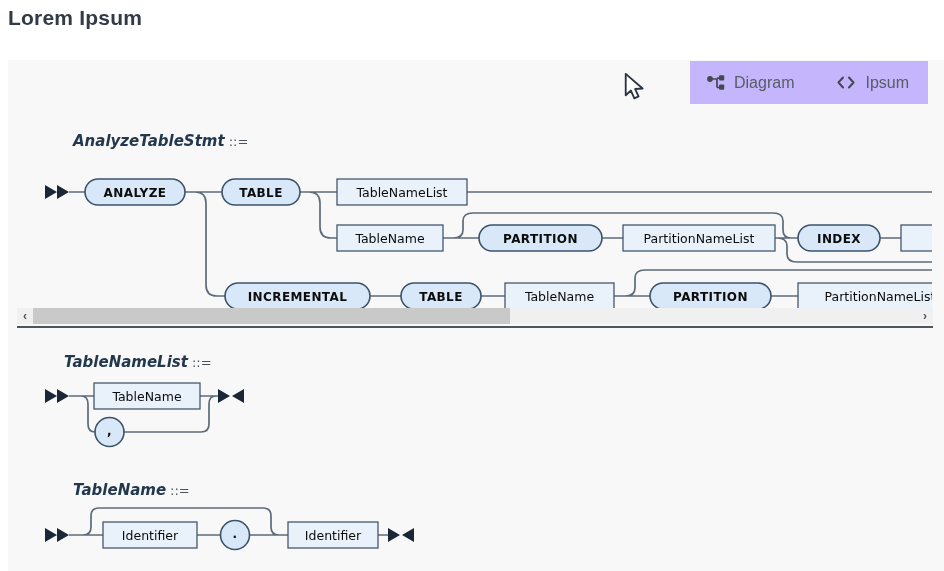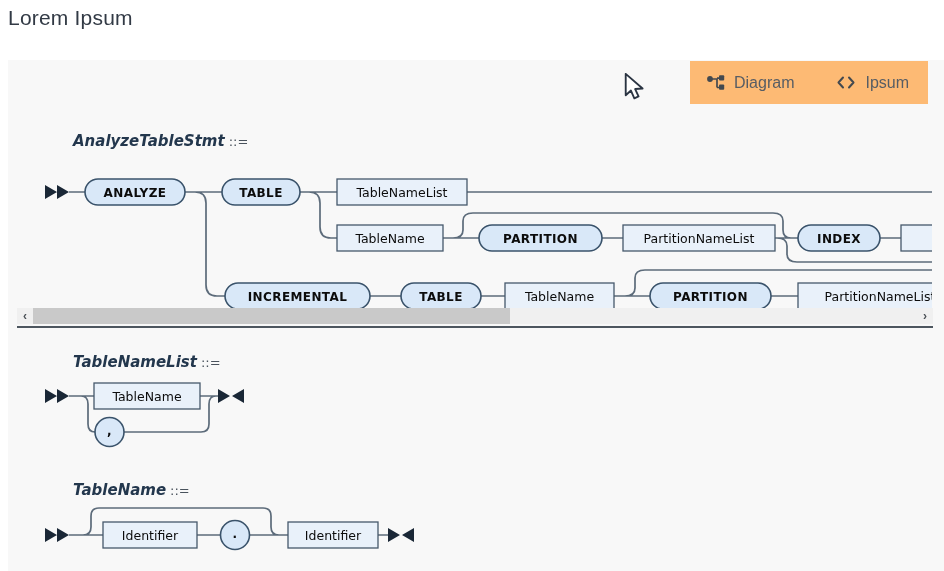--- a/index.html
+++ b/index.html
@@ -1,22 +1,22 @@
 <!DOCTYPE html>
 <html><head>
 <meta charset="utf-8">
 <style>
   html,body{margin:0;padding:0;background:#ffffff;}
   #screen{position:relative;width:944px;height:571px;background:#ffffff;overflow:hidden;
           font-family:"Liberation Sans",sans-serif;}
-  .page-title{position:absolute;left:8px;top:6px;font-size:21px;font-weight:normal;
+  .page-title{position:absolute;left:8px;top:6px;font-size:21px;font-weight:bold;
               color:#323a45;letter-spacing:.2px;}
   .panel{position:absolute;left:8px;top:60px;right:0;bottom:0;background:#f8f8f8;}
   
-  .tabbar{position:absolute;top:1px;left:682px;right:16px;height:43px;background:#fdba74;
+  .tabbar{position:absolute;top:1px;left:682px;right:16px;height:43px;background:#c4b5fd;
           display:flex;align-items:center;gap:42px;padding-left:16px;box-sizing:border-box;}
   .tab{display:flex;align-items:center;gap:9px;font-size:16px;color:#575d64;cursor:pointer;}
   .tab .ticon{display:flex;align-items:center;}
   
   .dh{position:absolute;font-family:"DejaVu Sans",sans-serif;font-size:15px;
       font-style:italic;font-weight:bold;color:#23374d;margin-left:48px;}
   .dh .op{font-style:normal;font-weight:normal;font-size:13px;color:#49525c;margin-left:4px;}
   .scrollwrap{position:absolute;left:9px;top:105px;width:916px;height:158px;overflow:hidden;}
   .scrollwrap svg{display:block;margin:3px 0 0 8px;}
   .svgblock{position:absolute;}
@@ -144,21 +144,21 @@
 
     <div class="hscroll">
       <div class="sb-btn">‹</div>
       <div class="sb-track">
         <div class="sb-thumb" style="left:0%;width:54%;"></div>
       </div>
       <div class="sb-btn">›</div>
     </div>
     <div class="darkline"></div>
 
-    <div class="dh" style="left:17px;top:293px;">
+    <div class="dh" style="left:8px;top:293px;">
       <span>TableNameList</span><span class="op">::=</span>
     </div>
 
     <svg class="svgblock" style="left:17px;top:318px;" width="260" height="72" viewBox="0 0 260 72">
       <path class="rr-line" d="
         M44,18 H69
         M56,18 Q63,18 63,26 V46 Q63,54 70,54
         M99,54 H176 Q184,54 184,46 V26 Q184,18 191,18
         M175,18 H193"></path>
       <path class="rr-arrow" d="M20,11 L32,18 L20,25 Z M32,11 L44,18 L32,25 Z"></path>

